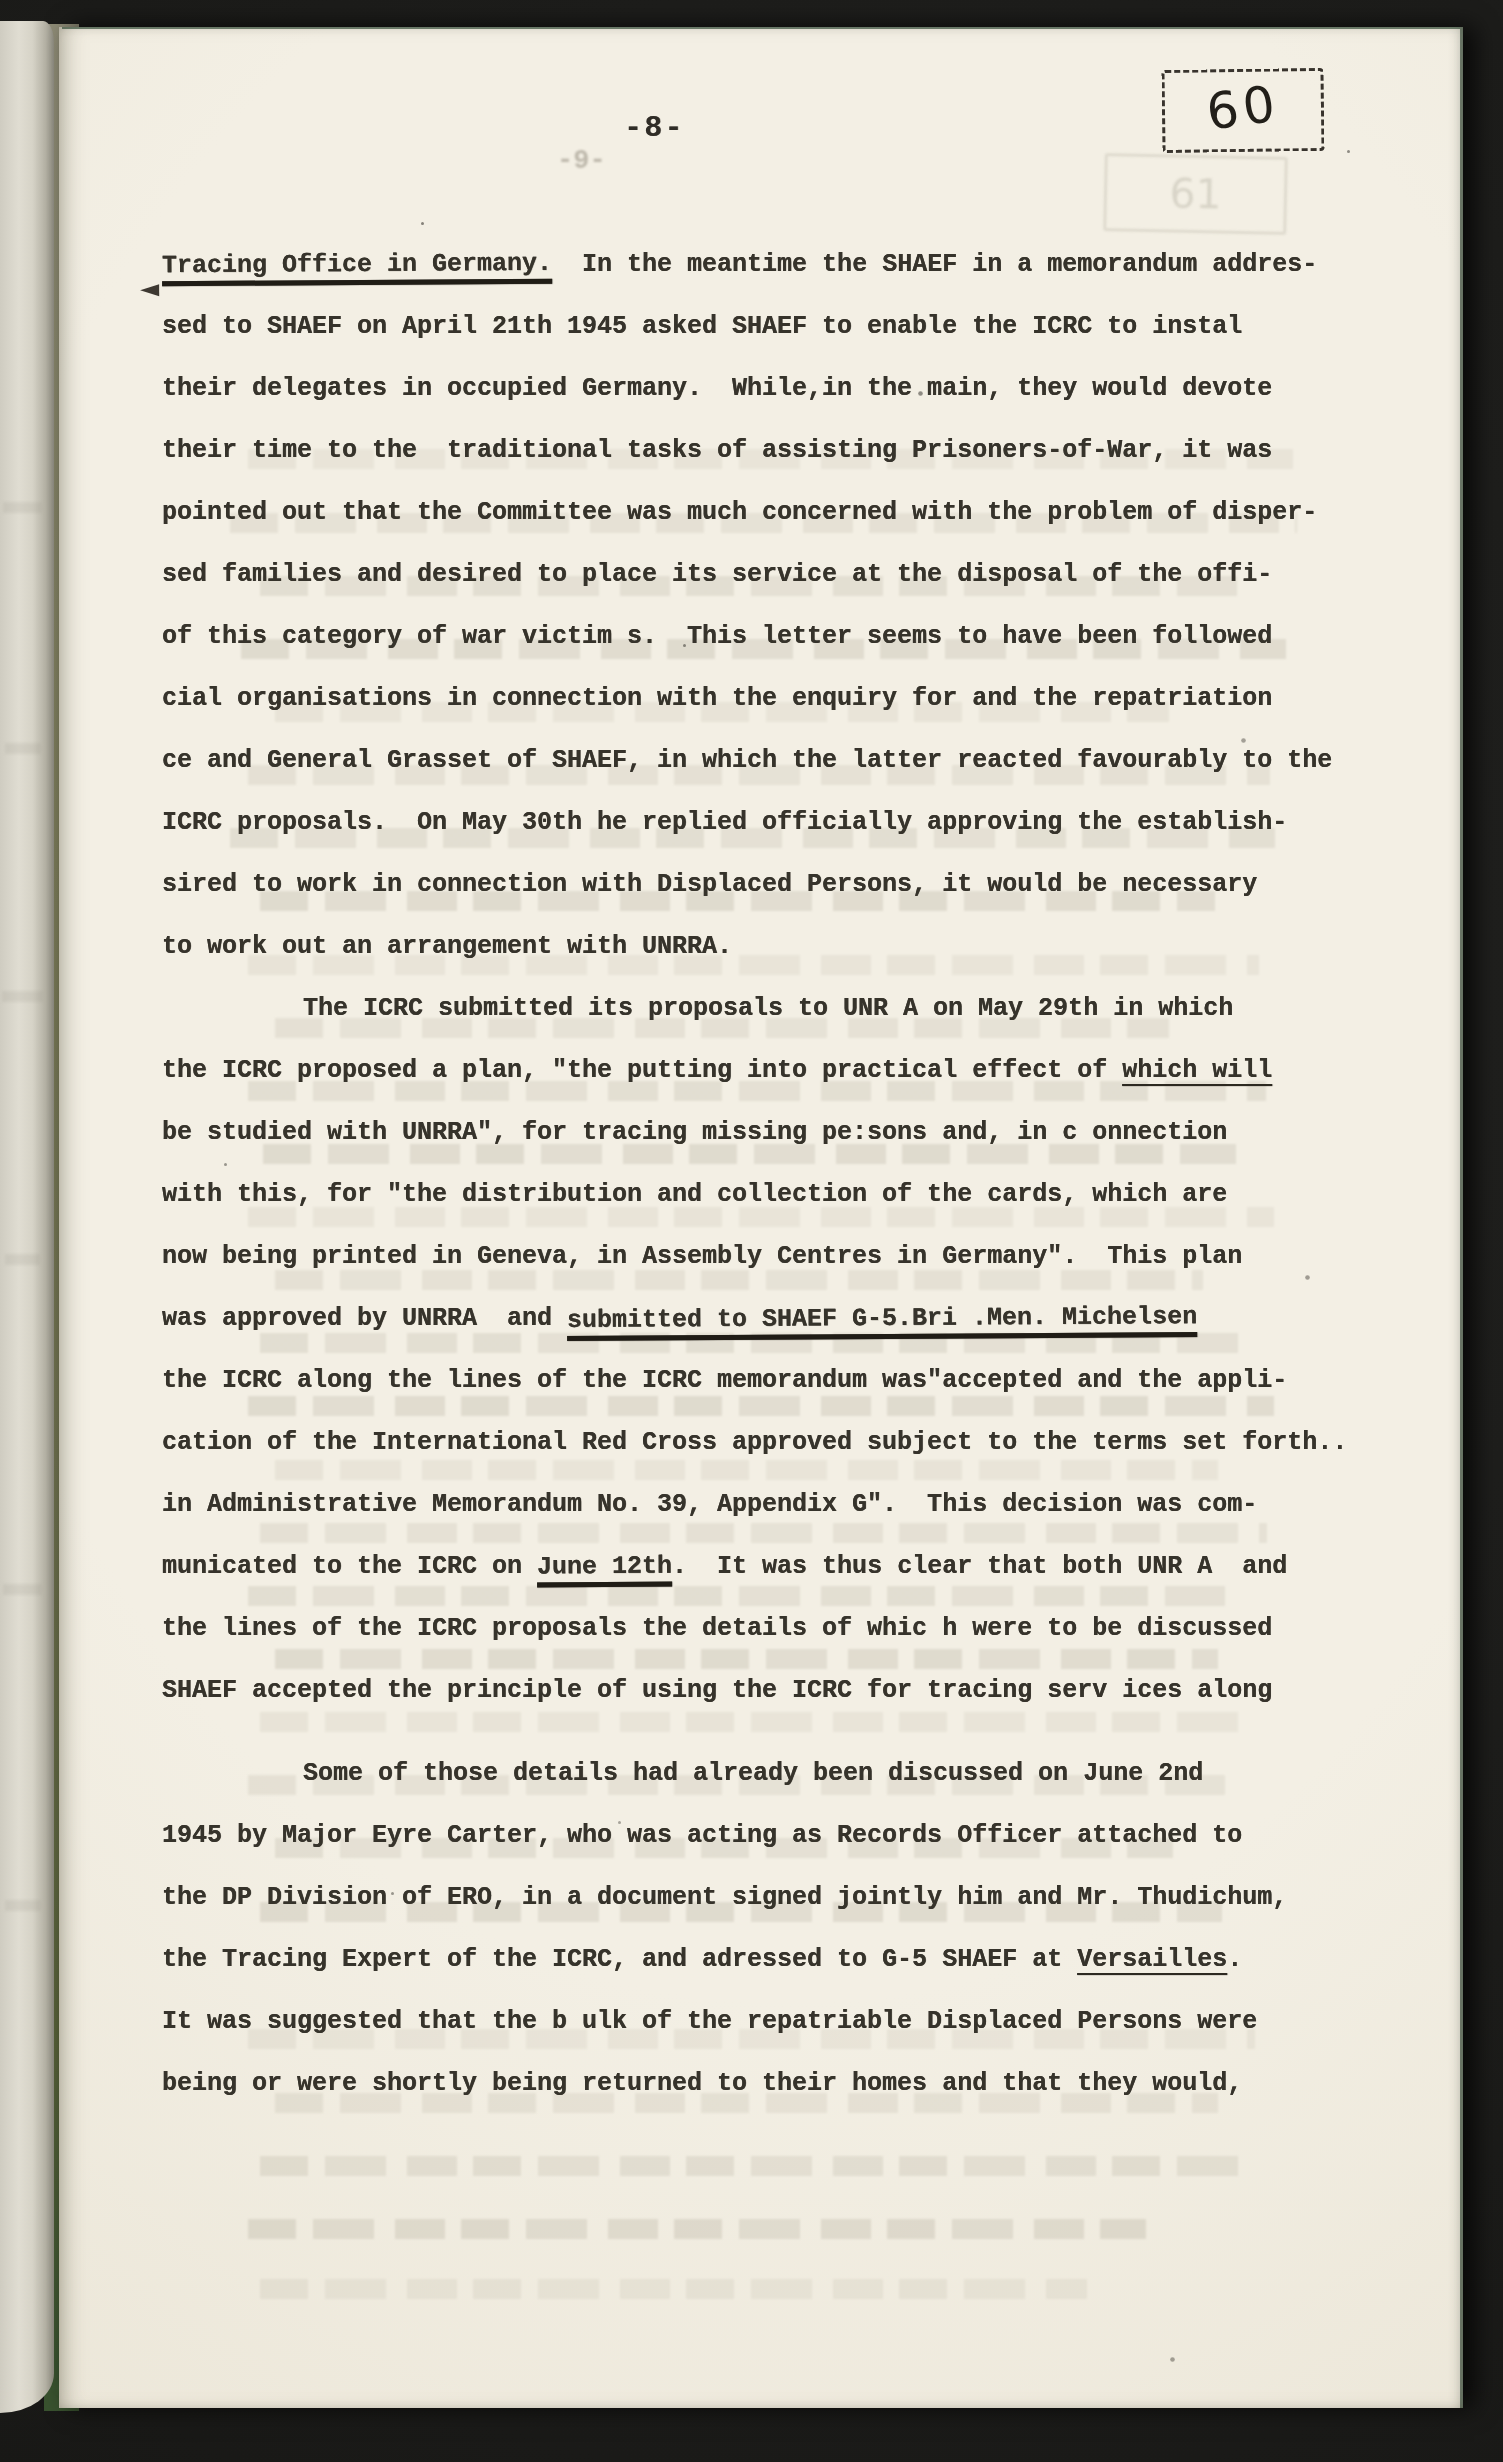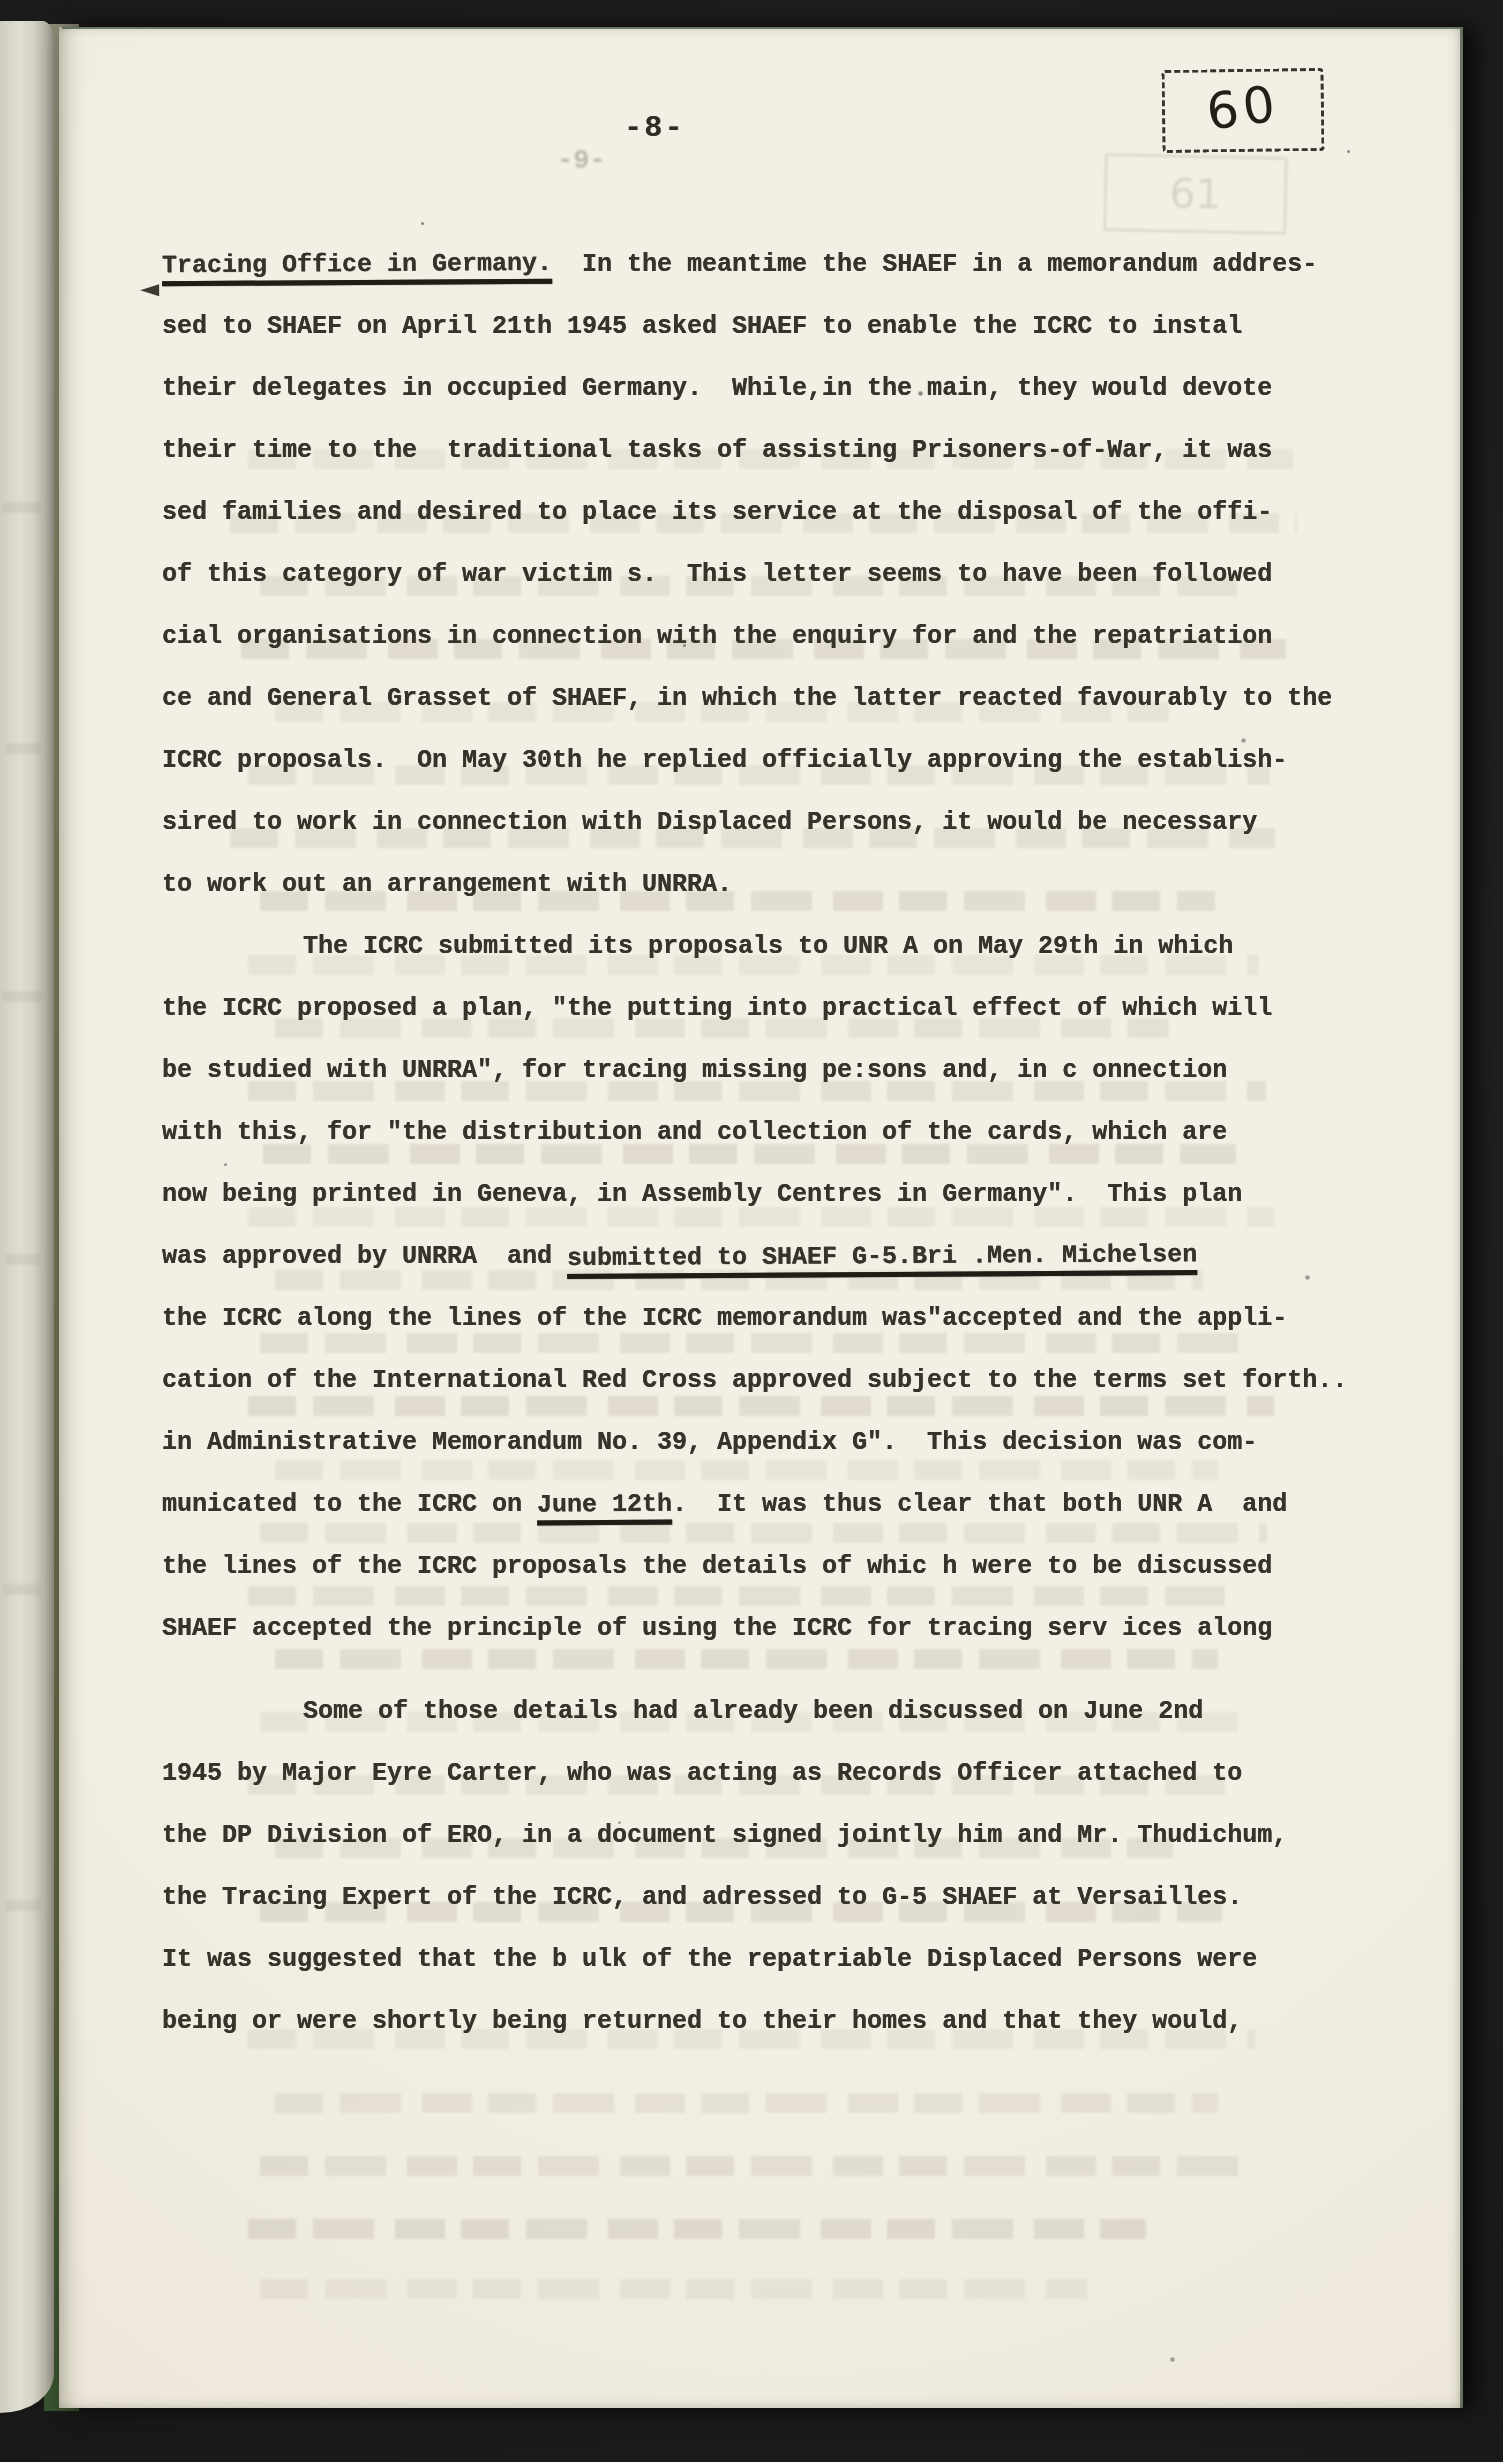--- a/index.html
+++ b/index.html
@@ -66,21 +66,21 @@
   }
   
   .text{position:absolute;left:103px;top:207px;width:1218px;z-index:6;}
   .line{
     height:62px;line-height:62px;white-space:pre;font-size:25px;font-weight:700;
     color:#36332b;
     text-shadow:0 0 0.5px rgba(54,51,43,.85), 0.4px 0.4px 0 rgba(54,51,43,.35);
   }
   .line.indent{padding-left:141px;}
   .line.gap{margin-top:21px;}
-  .u-typed{text-decoration-thickness:2.3px;text-underline-offset:6.8px;text-decoration-color:rgba(40,36,28,.85);}
+  .u-typed{text-decoration:underline;text-decoration-thickness:2.3px;text-underline-offset:6.8px;text-decoration-color:rgba(40,36,28,.85);}
   .u-heavy{
     display:inline-block;transform:rotate(-.35deg);
     text-decoration:underline;text-decoration-thickness:4.5px;text-underline-offset:9px;
     text-decoration-color:rgba(28,24,18,.9);
   }
   .u-arrow{position:relative;}
   .u-arrow::before{
     content:"";position:absolute;left:-22.5px;bottom:1.5px;width:0;height:0;
     border-style:solid;border-width:6px 19.5px 6px 0;
     border-color:transparent rgba(28,24,18,.85) transparent transparent;
@@ -132,20 +132,21 @@
     </div>
 
     <div class="page-number">-8-</div>
     <div class="ghost-page-number">-9-</div>
 
     <div class="text">
         <div class="line"><span class="u-heavy u-arrow">Tracing Office in Germany.</span><span>  In the meantime the SHAEF in a memorandum addres-</span></div>
         <div class="line"><span>sed to SHAEF on April 21th 1945 asked SHAEF to enable the ICRC to instal</span></div>
         <div class="line"><span>their delegates in occupied Germany.  While,in the main, they would devote</span></div>
         <div class="line"><span>their time to the  traditional tasks of assisting Prisoners-of-War, it was</span></div>
+        <div class="line"><span>pointed out that the Committee was much concerned with the problem of disper-</span></div>
         <div class="line"><span>sed families and desired to place its service at the disposal of the offi-</span></div>
         <div class="line"><span>of this category of war victim s.  This letter seems to have been followed</span></div>
         <div class="line"><span>cial organisations in connection with the enquiry for and the repatriation</span></div>
         <div class="line"><span>ce and General Grasset of SHAEF, in which the latter reacted favourably to the</span></div>
         <div class="line"><span>ICRC proposals.  On May 30th he replied officially approving the establish-</span></div>
         <div class="line"><span>sired to work in connection with Displaced Persons, it would be necessary</span></div>
         <div class="line"><span>to work out an arrangement with UNRRA.</span></div>
         <div class="line indent"><span>The ICRC submitted its proposals to UNR A on May 29th in which</span></div>
         <div class="line"><span>the ICRC proposed a plan, "the putting into practical effect of </span><span class="u-typed">which will</span></div>
         <div class="line"><span>be studied with UNRRA", for tracing missing pe:sons and, in c onnection</span></div>

